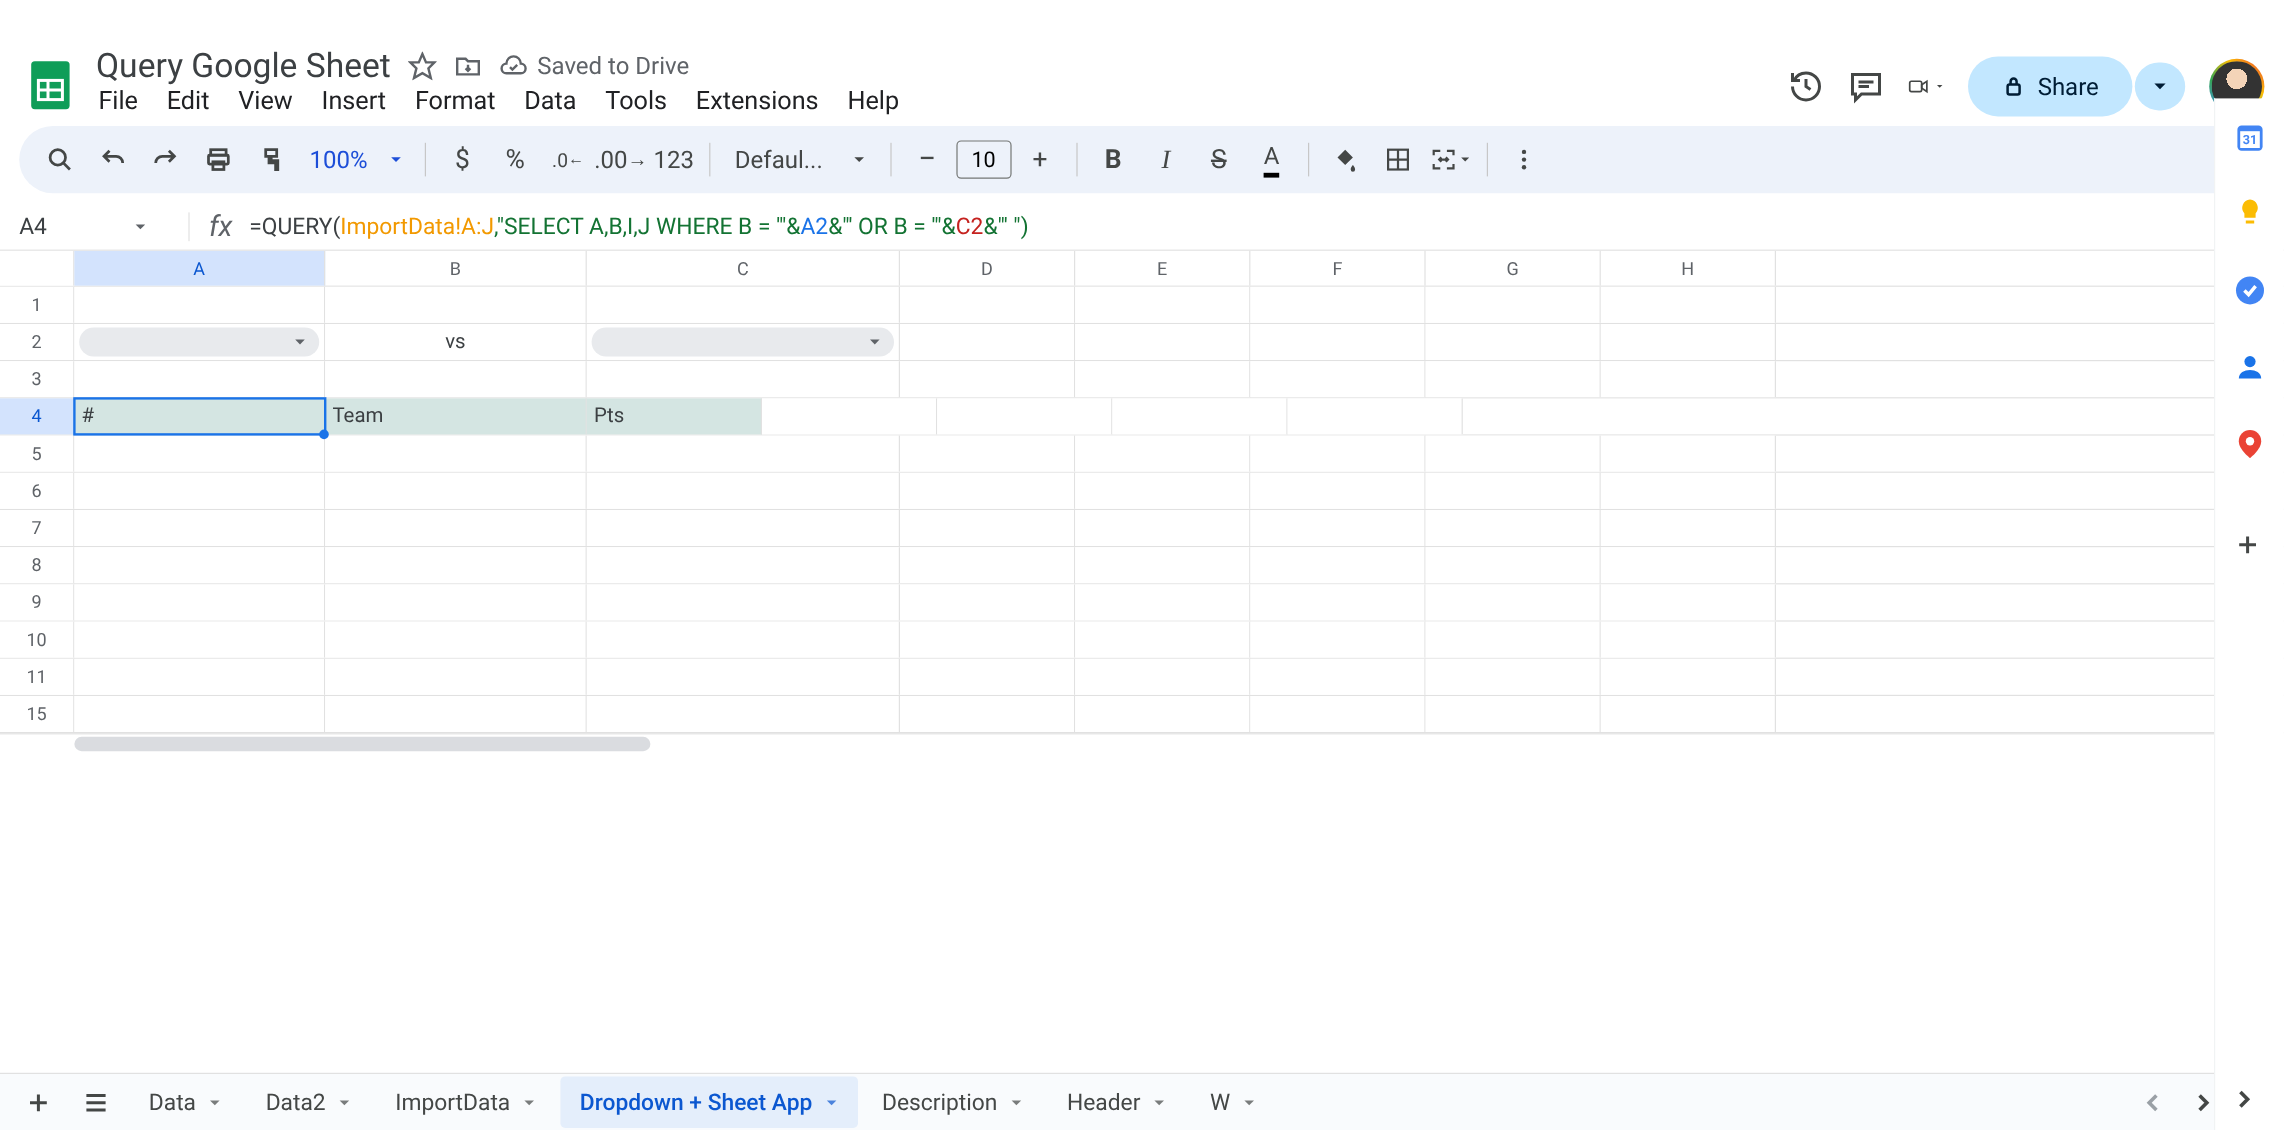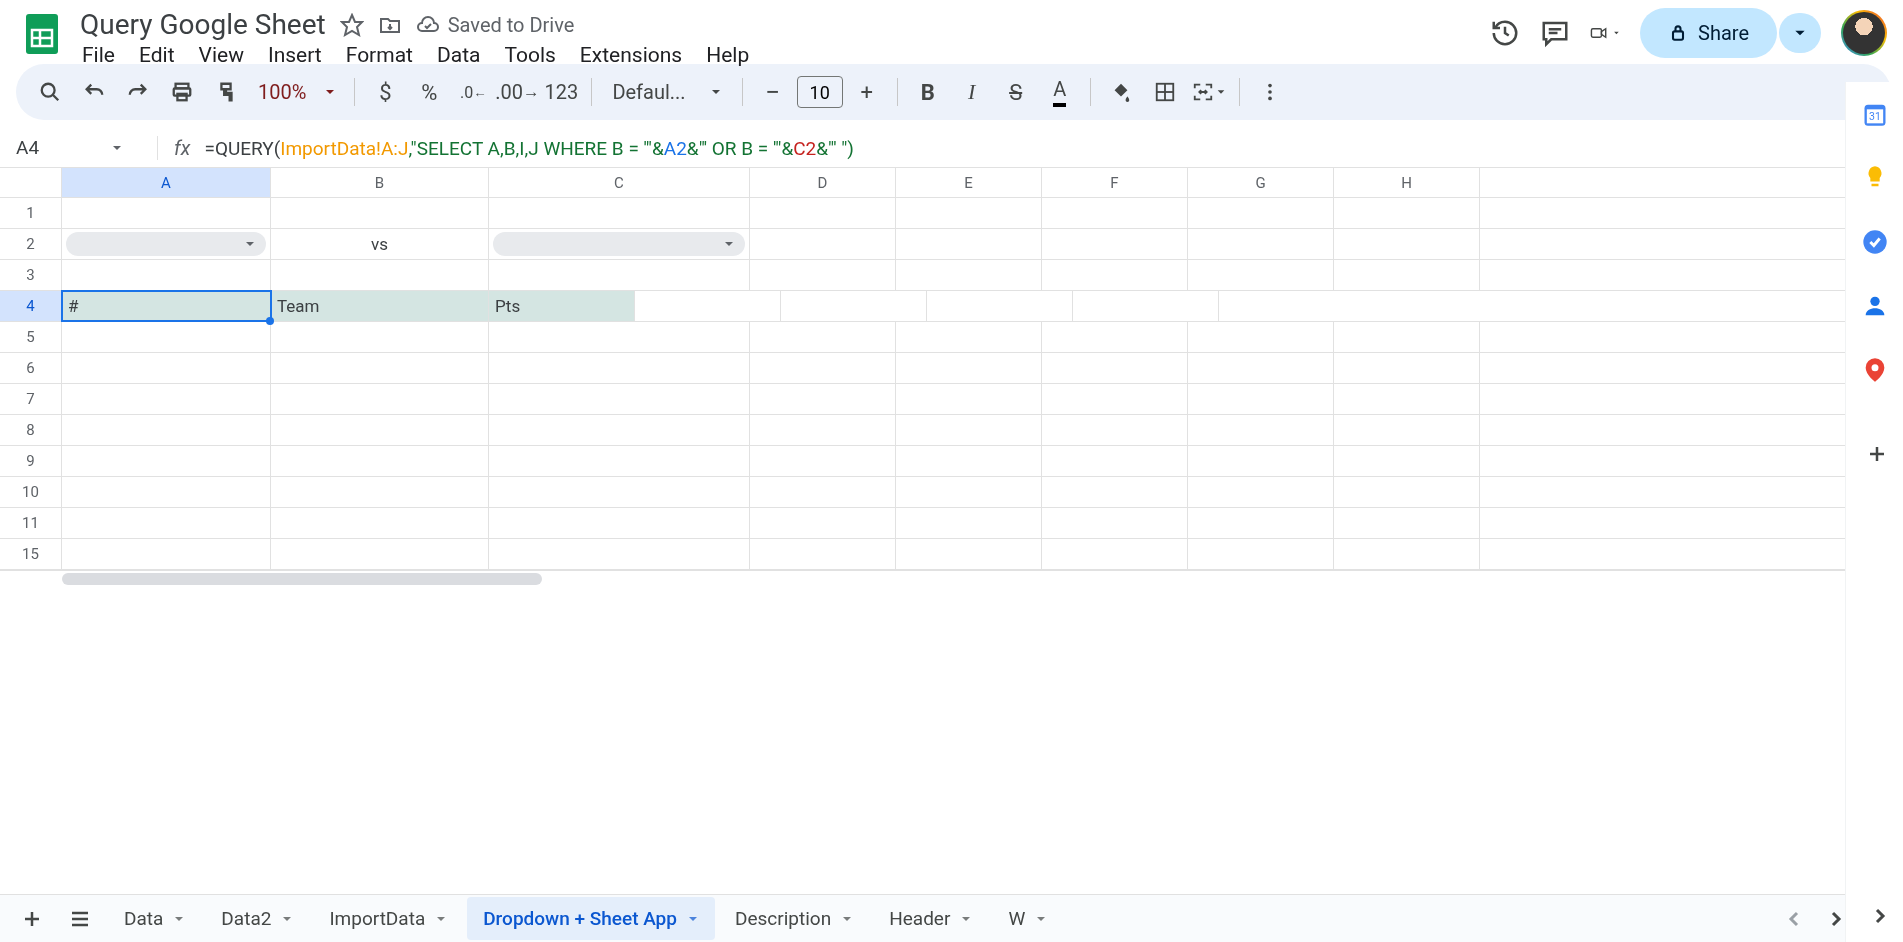--- a/index.html
+++ b/index.html
@@ -1,19 +1,19 @@
 <!DOCTYPE html>
 <html><head>
   <meta charset="utf-8">
   <style>
     * { margin: 0; padding: 0; box-sizing: border-box; font-family: 'Google Sans', Roboto, Arial, sans-serif; }
     body { background: #fff; overflow: hidden; width: 1903px; height: 942px; position: relative; }
     
     
-    .header { display: flex; align-items: flex-start; padding: 8px 16px; height: 64px; }
+    .header { display: flex; align-items: flex-end; padding: 8px 16px; height: 105px; }
     .logo { width: 52px; height: 52px; margin-right: 12px; display: flex; align-items: center; justify-content: center; }
     .logo svg { width: 44px; height: 44px; }
     .title-area { flex: 1; }
     .title-row { display: flex; align-items: center; gap: 14px; margin-bottom: 2px; }
     .doc-title { font-size: 28px; color: #3c4043; font-weight: 400; }
     .title-icon { color: #5f6368; width: 24px; height: 24px; display: flex; align-items: center; justify-content: center; cursor: pointer; }
     .saved-status { font-size: 20px; color: #5f6368; display: flex; align-items: center; gap: 8px; }
     .menu-bar { display: flex; gap: 24px; padding-left: 2px; }
     .menu-item { font-size: 21px; color: #202124; cursor: pointer; }
     .header-right { display: flex; align-items: center; gap: 20px; }
@@ -21,32 +21,32 @@
     .share-btn { display: flex; align-items: center; gap: 10px; background: #c2e7ff; border-radius: 40px; padding: 13px 28px; font-size: 20px; color: #001d35; cursor: pointer; }
     .share-dropdown { background: #c2e7ff; border-radius: 40px; padding: 13px 14px; cursor: pointer; color: #001d35; margin-left: -18px; }
     .avatar { width: 46px; height: 46px; border-radius: 50%; background: linear-gradient(45deg, #4285f4, #34a853, #fbbc04, #ea4335); padding: 2px; cursor: pointer; }
     .avatar-inner { width: 100%; height: 100%; border-radius: 50%; background: #ddd; background-image: radial-gradient(circle at 50% 35%, #f4d4b8 25%, #333 25%); }
     
     
     .toolbar-wrap { padding: 0 12px 8px 16px; }
     .toolbar { background: #edf2fa; border-radius: 40px; padding: 8px 14px; display: flex; align-items: center; gap: 4px; height: 56px; }
     .tool-btn { width: 40px; height: 40px; display: flex; align-items: center; justify-content: center; color: #444746; cursor: pointer; border-radius: 4px; }
     .tool-sep { width: 1px; height: 28px; background: #c7c7c7; margin: 0 6px; }
-    .zoom-sel { display: flex; align-items: center; gap: 18px; font-size: 20px; color: #7f1d1d; padding: 0 8px; cursor: pointer; }
+    .zoom-sel { display: flex; align-items: center; gap: 18px; font-size: 20px; color: #1d4ed8; padding: 0 8px; cursor: pointer; }
     .font-sel { display: flex; align-items: center; gap: 24px; font-size: 20px; color: #444746; padding: 0 10px; cursor: pointer; min-width: 120px; }
     .font-size-box { display: flex; align-items: center; gap: 4px; }
     .fs-input { width: 46px; height: 32px; border: 1px solid #747775; border-radius: 4px; text-align: center; font-size: 18px; background: transparent; }
     .toolbar-collapse { margin-left: auto; }
     
     
     .formula-row { display: flex; align-items: center; height: 40px; border-bottom: 1px solid #e1e1e1; padding: 0 0 0 16px; }
     .name-box { display: flex; align-items: center; gap: 72px; font-size: 19px; color: #3c4043; padding-right: 18px; cursor: text; }
     .name-box-arrow { color: #5f6368; }
     .fx-sep { width: 1px; height: 24px; background: #e1e1e1; margin: 0 16px; }
-    .fx-label { font-style: italic; font-size: 20px; color: #5f6368; margin-right: 14px; }
+    .fx-label { font-style: italic; font-size: 24px; color: #5f6368; margin-right: 14px; }
     .formula-input { font-family: 'Roboto Mono', monospace; font-size: 19px; color: #3c4043; flex: 1; }
     .formula-input .fn { color: #3c4043; }
     .formula-input .ref1 { color: #f29900; }
     .formula-input .str { color: #137333; }
     .formula-input .ref2 { color: #1a73e8; }
     .formula-input .ref3 { color: #c5221f; }
     
     
     .grid-wrap { position: relative; display: flex; height: calc(942px - 82px - 64px - 40px - 48px); }
     .grid { flex: 1; overflow: hidden; position: relative; }
@@ -74,21 +74,21 @@
     .tabs-bar { position: absolute; bottom: 0; left: 0; right: 46px; height: 48px; background: #f9fbfd; border-top: 1px solid #e1e1e1; display: flex; align-items: center; padding: 0 12px; gap: 8px; }
     .tab-btn { width: 40px; height: 40px; display: flex; align-items: center; justify-content: center; color: #444746; cursor: pointer; }
     .sheet-tab { display: flex; align-items: center; gap: 10px; padding: 10px 16px; font-size: 19px; color: #444746; cursor: pointer; border-radius: 4px; }
     .sheet-tab.active { background: #e4eefb; color: #0b57d0; font-weight: 500; }
     .sheet-tab .tab-arrow { color: inherit; opacity: 0.7; }
     .tab-nav { margin-left: auto; display: flex; gap: 24px; color: #9aa0a6; }
     .tab-nav .enabled { color: #444746; }
     
     
     .side-panel { position: absolute; right: 0; top: 82px; bottom: 0; width: 58px; background: #fff; border-left: 1px solid #f1f3f4; display: flex; flex-direction: column; align-items: center; padding-top: 18px; gap: 36px; }
-    .side-icon { width: 28px; height: 28px; cursor: pointer; display: flex; align-items: center; justify-content: flex-end; }
+    .side-icon { width: 28px; height: 28px; cursor: pointer; display: flex; align-items: center; justify-content: flex-start; font-weight: bold; }
     .side-collapse { position: absolute; bottom: 12px; }
     
     svg { display: block; }
   </style>
 </head>
 <body>
 
 <div class="header">
   <div class="logo">
     <svg viewBox="0 0 44 44">

